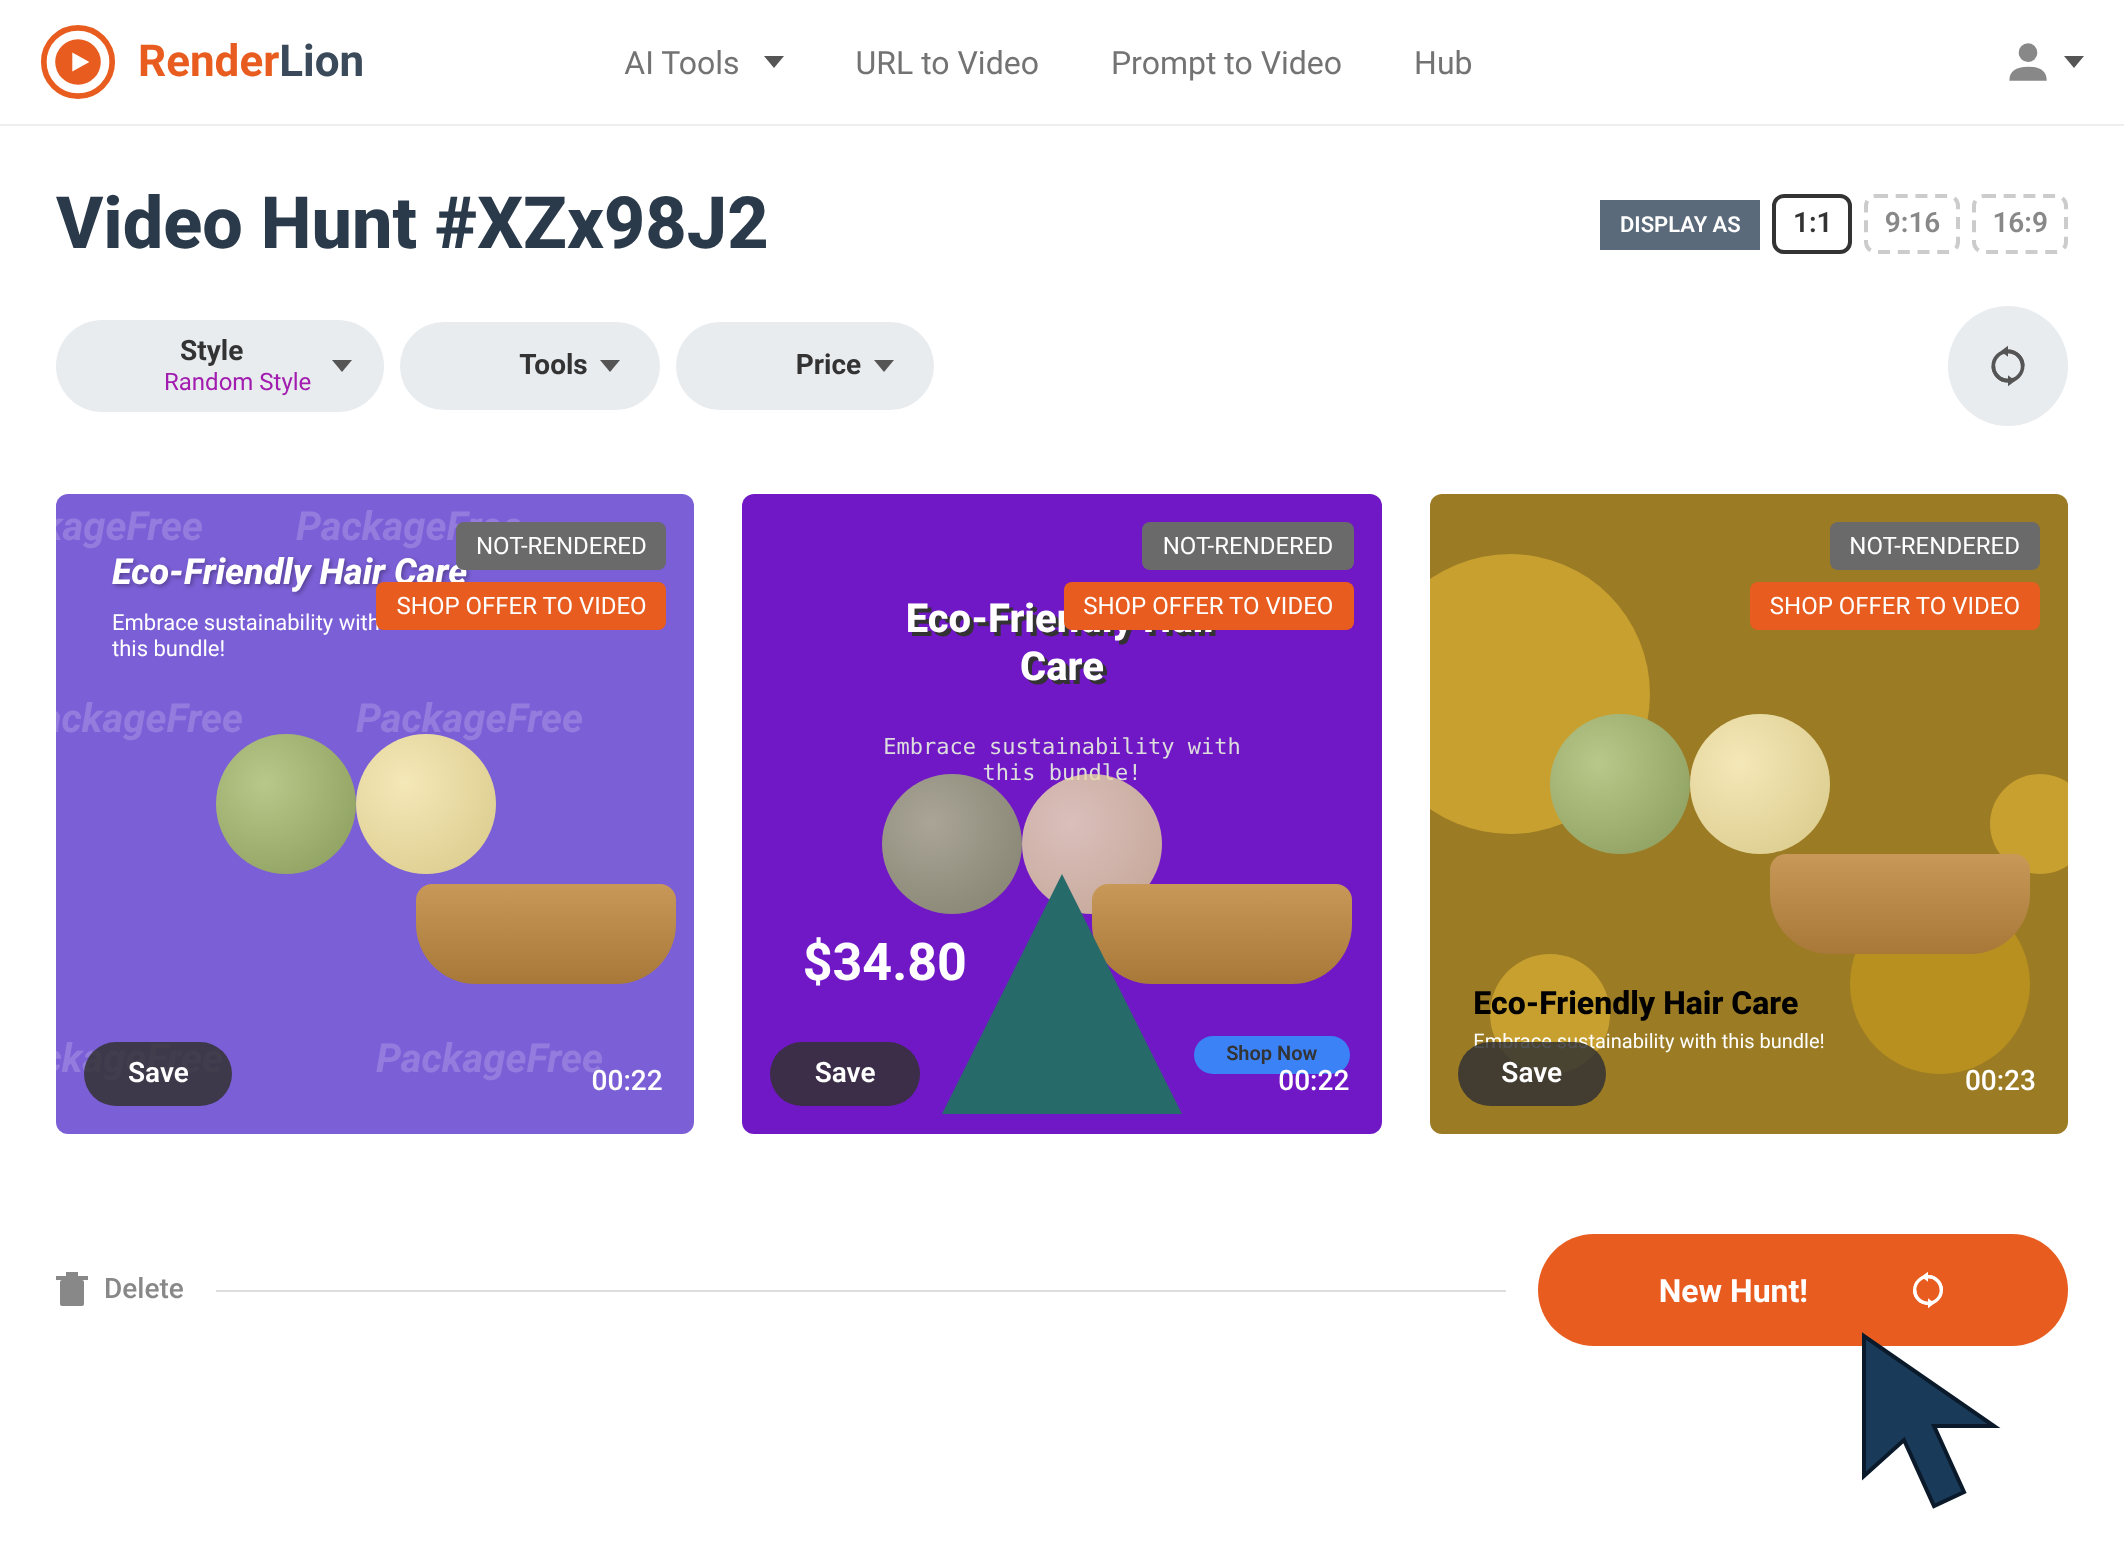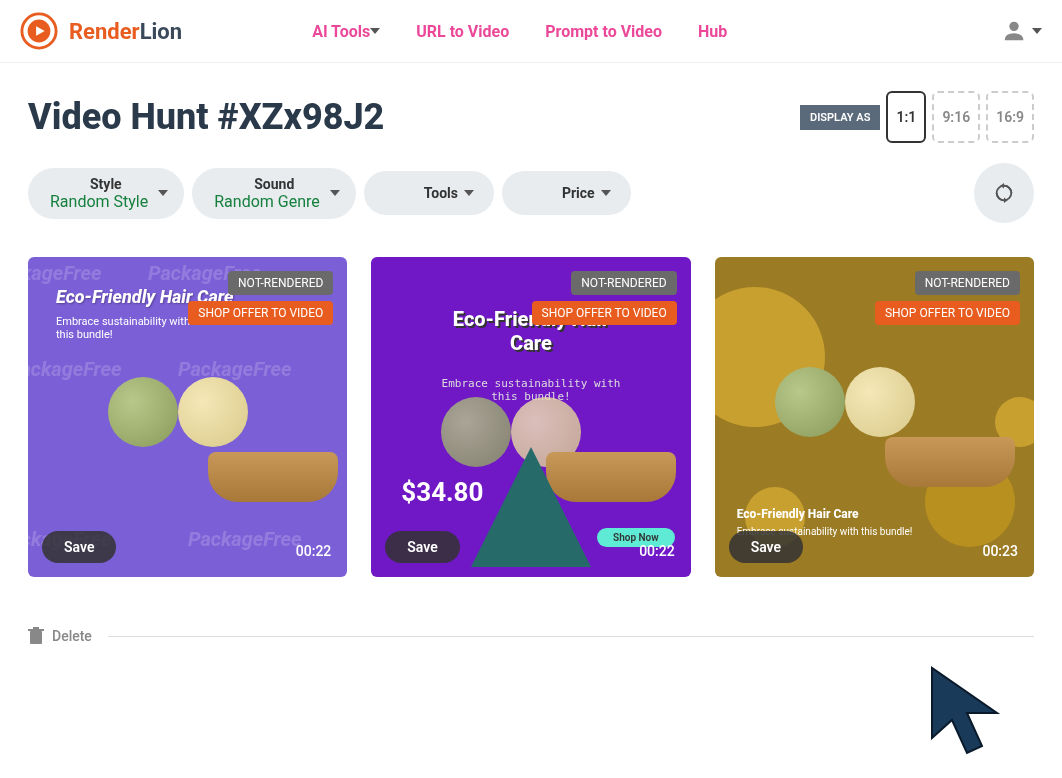--- a/index.html
+++ b/index.html
@@ -6,37 +6,37 @@
 body { font-family: -apple-system, BlinkMacSystemFont, 'Segoe UI', Roboto, sans-serif; background: #fff; width: 1062px; height: 778px; overflow: hidden; }
 
 
 .header { height: 63px; display: flex; align-items: center; padding: 0 20px; border-bottom: 1px solid #eee; }
 .logo { display: flex; align-items: center; gap: 11px; }
 .logo-icon { width: 38px; height: 38px; }
 .logo-text { font-size: 22px; font-weight: 700; }
 .logo-text .render { color: #E85D1F; }
 .logo-text .lion { color: #3a4a5a; }
 .nav { display: flex; gap: 36px; margin-left: 130px; }
-.nav-item { color: #ec4899; font-size: 16px; font-weight: 700; display: flex; align-items: center; gap: 0; cursor: pointer; }
+.nav-item { color: #737373; font-size: 16px; font-weight: 400; display: flex; align-items: center; gap: 12px; cursor: pointer; }
 .user-icon { margin-left: auto; display: flex; align-items: center; gap: 4px; cursor: pointer; }
 .caret { width: 0; height: 0; border-left: 5px solid transparent; border-right: 5px solid transparent; border-top: 6px solid #555; }
 
 
 .page-title-row { display: flex; align-items: center; padding: 28px 28px 0 28px; }
 .page-title { font-size: 36px; font-weight: 800; color: #2a3a4a; }
 .display-controls { margin-left: auto; display: flex; align-items: center; gap: 6px; }
 .display-label { background: #5a6a7a; color: #fff; font-size: 11px; font-weight: 600; padding: 6px 10px; }
-.aspect-btn { border: 2px dashed #ccc; border-radius: 6px; padding: 4px 8px; font-size: 14px; font-weight: 600; color: #888; cursor: pointer; display: flex; align-items: center; justify-content: center; min-width: 40px; height: 52px; }
+.aspect-btn { border: 2px dashed #ccc; border-radius: 6px; padding: 4px 8px; font-size: 14px; font-weight: 600; color: #888; cursor: pointer; display: flex; align-items: center; justify-content: center; min-width: 40px; height: 30px; }
 .aspect-btn.active { border: 2px solid #333; color: #333; }
 
 
 .filters-row { display: flex; align-items: center; gap: 8px; padding: 20px 28px; }
 .filter-pill { background: #E8ECEF; border-radius: 50px; padding: 8px 36px 8px 22px; cursor: pointer; position: relative; min-width: 80px; }
 .filter-label { font-size: 14px; font-weight: 700; color: #333; margin-left: 40px; }
-.filter-value { font-size: 16px; color: #15803d; }
+.filter-value { font-size: 12px; color: #a21caf; margin-left: 32px; }
 .filter-caret { position: absolute; right: 16px; top: 50%; transform: translateY(-50%); width: 0; height: 0; border-left: 5px solid transparent; border-right: 5px solid transparent; border-top: 6px solid #555; }
 .filter-pill.single { display: flex; align-items: center; gap: 6px; padding: 14px 20px; }
 .refresh-circle { width: 60px; height: 60px; border-radius: 50%; background: #E8ECEF; margin-left: auto; display: flex; align-items: center; justify-content: center; cursor: pointer; }
 
 
 .cards { display: flex; gap: 24px; padding: 14px 28px; }
 .card { position: relative; width: 320px; height: 320px; border-radius: 6px; overflow: hidden; }
 .card-bg-1 { background: #7B5FD6; }
 .card-bg-2 { background: #7018C6; }
 .card-bg-3 { background: #9B7B23; }
@@ -56,26 +56,26 @@
 .soap { position: absolute; width: 70px; height: 70px; border-radius: 50%; }
 .soap-green { background: radial-gradient(circle at 35% 35%, #b8c88a, #889a5a); }
 .soap-cream { background: radial-gradient(circle at 35% 35%, #f5e8b8, #d8c888); }
 .brush { position: absolute; width: 130px; height: 50px; background: linear-gradient(#c89858, #a87838); border-radius: 8px 8px 30px 30px; }
 
 
 .c2-title { position: absolute; top: 50px; left: 50%; transform: translateX(-50%); color: #fff; font-size: 20px; font-weight: 800; text-align: center; width: 200px; text-shadow: 2px 2px 0 #333; }
 .c2-sub { position: absolute; top: 120px; left: 50%; transform: translateX(-50%); color: #ddd; font-size: 11px; text-align: center; width: 200px; font-family: monospace; }
 .c2-price { position: absolute; bottom: 70px; left: 30px; color: #fff; font-size: 26px; font-weight: 700; z-index: 5; }
 .c2-triangle { position: absolute; bottom: 10px; left: 100px; width: 0; height: 0; border-left: 60px solid transparent; border-right: 60px solid transparent; border-bottom: 120px solid #266a6a; z-index: 3; }
-.c2-shop { position: absolute; bottom: 30px; right: 16px; background: #5eead4; color: #333; font-size: 10px; font-weight: 600; padding: 4px 16px; border-radius: 12px; z-index: 5; }
+.c2-shop { position: absolute; bottom: 30px; right: 16px; background: #3b82f6; color: #333; font-size: 10px; font-weight: 600; padding: 4px 16px; border-radius: 12px; z-index: 5; }
 
 
 .c3-circles { position: absolute; inset: 0; }
 .c3-circles div { position: absolute; border-radius: 50%; }
-.c3-title2 { position: absolute; bottom: 56px; left: 22px; color: #ffffff; font-size: 12px; font-weight: 800; z-index: 5; margin-top: 20px; }
+.c3-title2 { position: absolute; bottom: 56px; left: 22px; color: #000000; font-size: 16px; font-weight: 800; z-index: 5; margin-top: 20px; }
 .c3-sub2 { position: absolute; bottom: 40px; left: 22px; color: #fff; font-size: 10px; z-index: 5; }
 
 
 .bottom-bar { display: flex; align-items: center; padding: 36px 28px; gap: 16px; }
 .delete-btn { display: flex; align-items: center; gap: 8px; color: #888; font-size: 14px; font-weight: 500; cursor: pointer; }
 .divider-line { flex: 1; height: 1px; background: #ddd; }
 .new-hunt-btn { background: #E85D1F; color: #fff; font-size: 16px; font-weight: 700; padding: 18px 60px; border-radius: 50px; display: flex; align-items: center; gap: 50px; cursor: pointer; }
 .cursor-overlay { position: fixed; top: 658px; left: 922px; width: 100px; height: 110px; z-index: 100; pointer-events: none; }
 </style>
 </head>
@@ -123,25 +123,20 @@
     <div class="aspect-btn active">1:1</div>
     <div class="aspect-btn">9:16</div>
     <div class="aspect-btn">16:9</div>
   </div>
 </div>
 
 <div class="filters-row">
   <div class="filter-pill">
     <div class="filter-label">Style</div>
     <div class="filter-value">Random Style</div>
-    <span class="filter-caret"></span>
-  </div>
-  <div class="filter-pill">
-    <div class="filter-label">Sound</div>
-    <div class="filter-value">Random Genre</div>
     <span class="filter-caret"></span>
   </div>
   <div class="filter-pill single">
     <span class="filter-label">Tools</span>
     <span class="caret"></span>
   </div>
   <div class="filter-pill single">
     <span class="filter-label">Price</span>
     <span class="caret"></span>
   </div>
@@ -223,17 +218,26 @@
 <div class="bottom-bar">
   <div class="delete-btn">
     <svg width="16" height="18" viewBox="0 0 16 18">
       <rect x="2" y="4" width="12" height="13" rx="1" fill="#888"></rect>
       <rect x="0" y="2" width="16" height="2" fill="#888"></rect>
       <rect x="5" y="0" width="6" height="2" fill="#888"></rect>
     </svg>
     <span>Delete</span>
   </div>
   <div class="divider-line"></div>
+  <div class="new-hunt-btn">
+    <span>New Hunt!</span>
+    <svg width="20" height="20" viewBox="0 0 24 24">
+      <path d="M12 4 A8 8 0 1 1 4 12" fill="none" stroke="#fff" stroke-width="2"></path>
+      <polygon points="12,1 12,7 8,4" fill="#fff"></polygon>
+      <path d="M12 20 A8 8 0 1 1 20 12" fill="none" stroke="#fff" stroke-width="2"></path>
+      <polygon points="12,23 12,17 16,20" fill="#fff"></polygon>
+    </svg>
+  </div>
 </div>
 
 <svg class="cursor-overlay" viewBox="0 0 100 110">
   <polygon points="10,10 10,80 30,62 45,95 60,88 45,55 75,55" fill="#1a3a5a" stroke="#0a1a2a" stroke-width="2"></polygon>
 </svg>
 
 </body></html>

